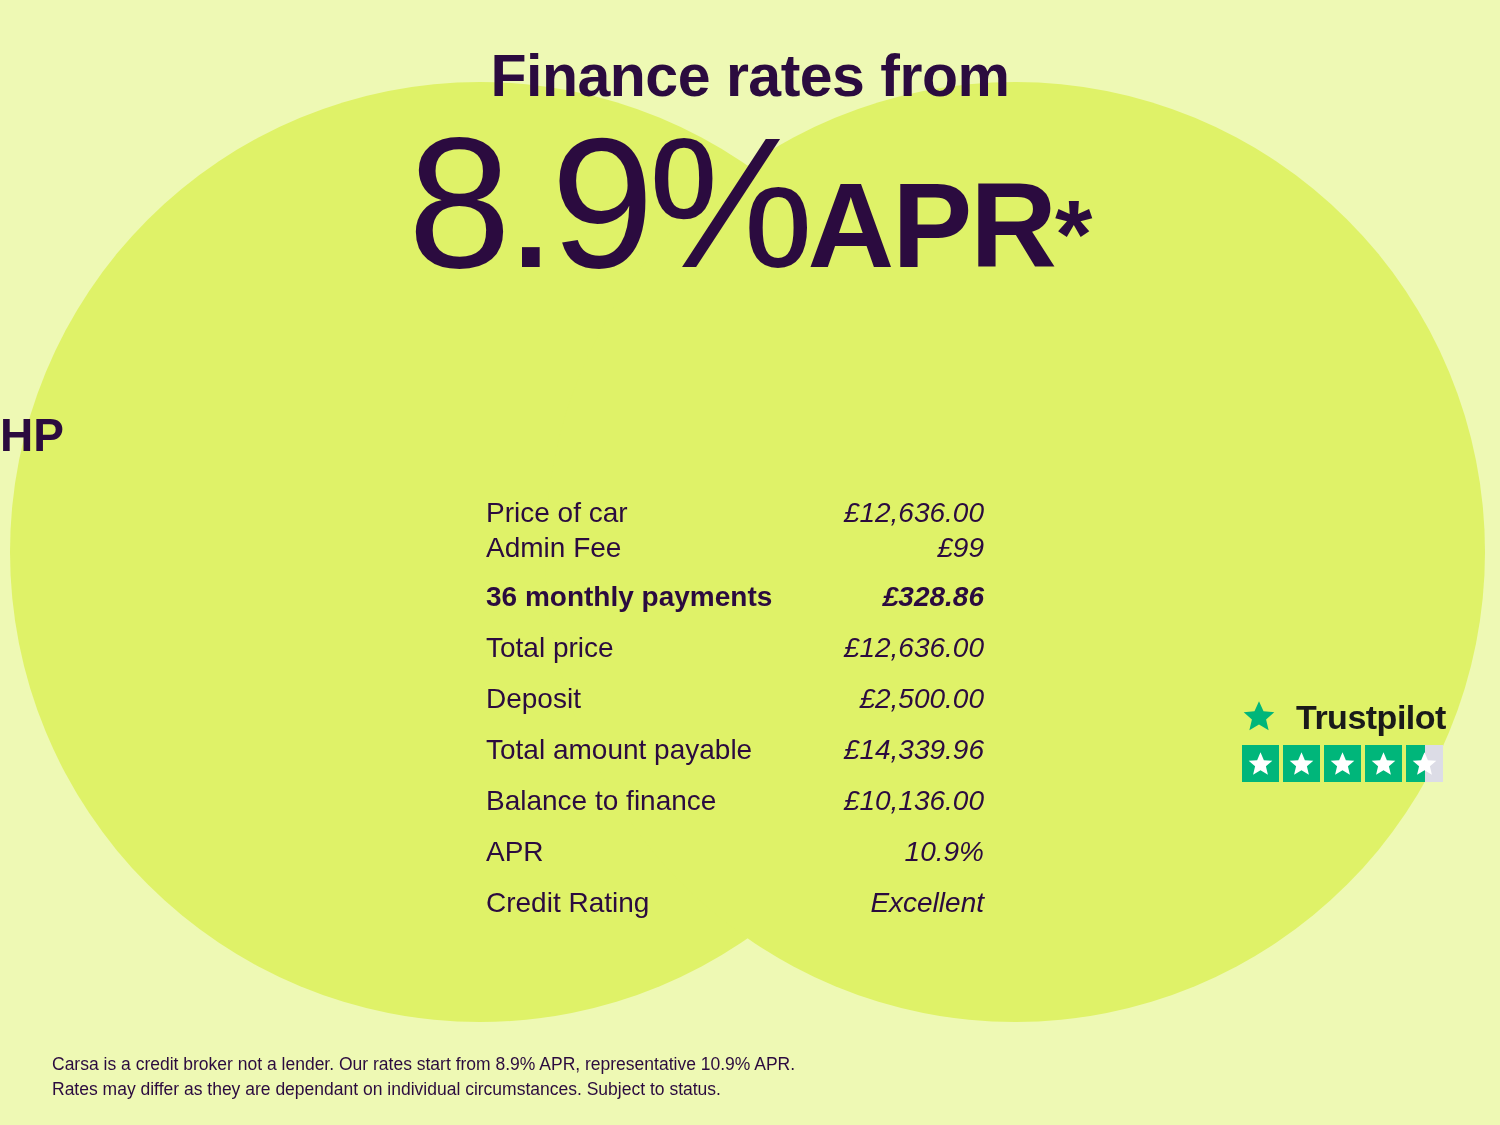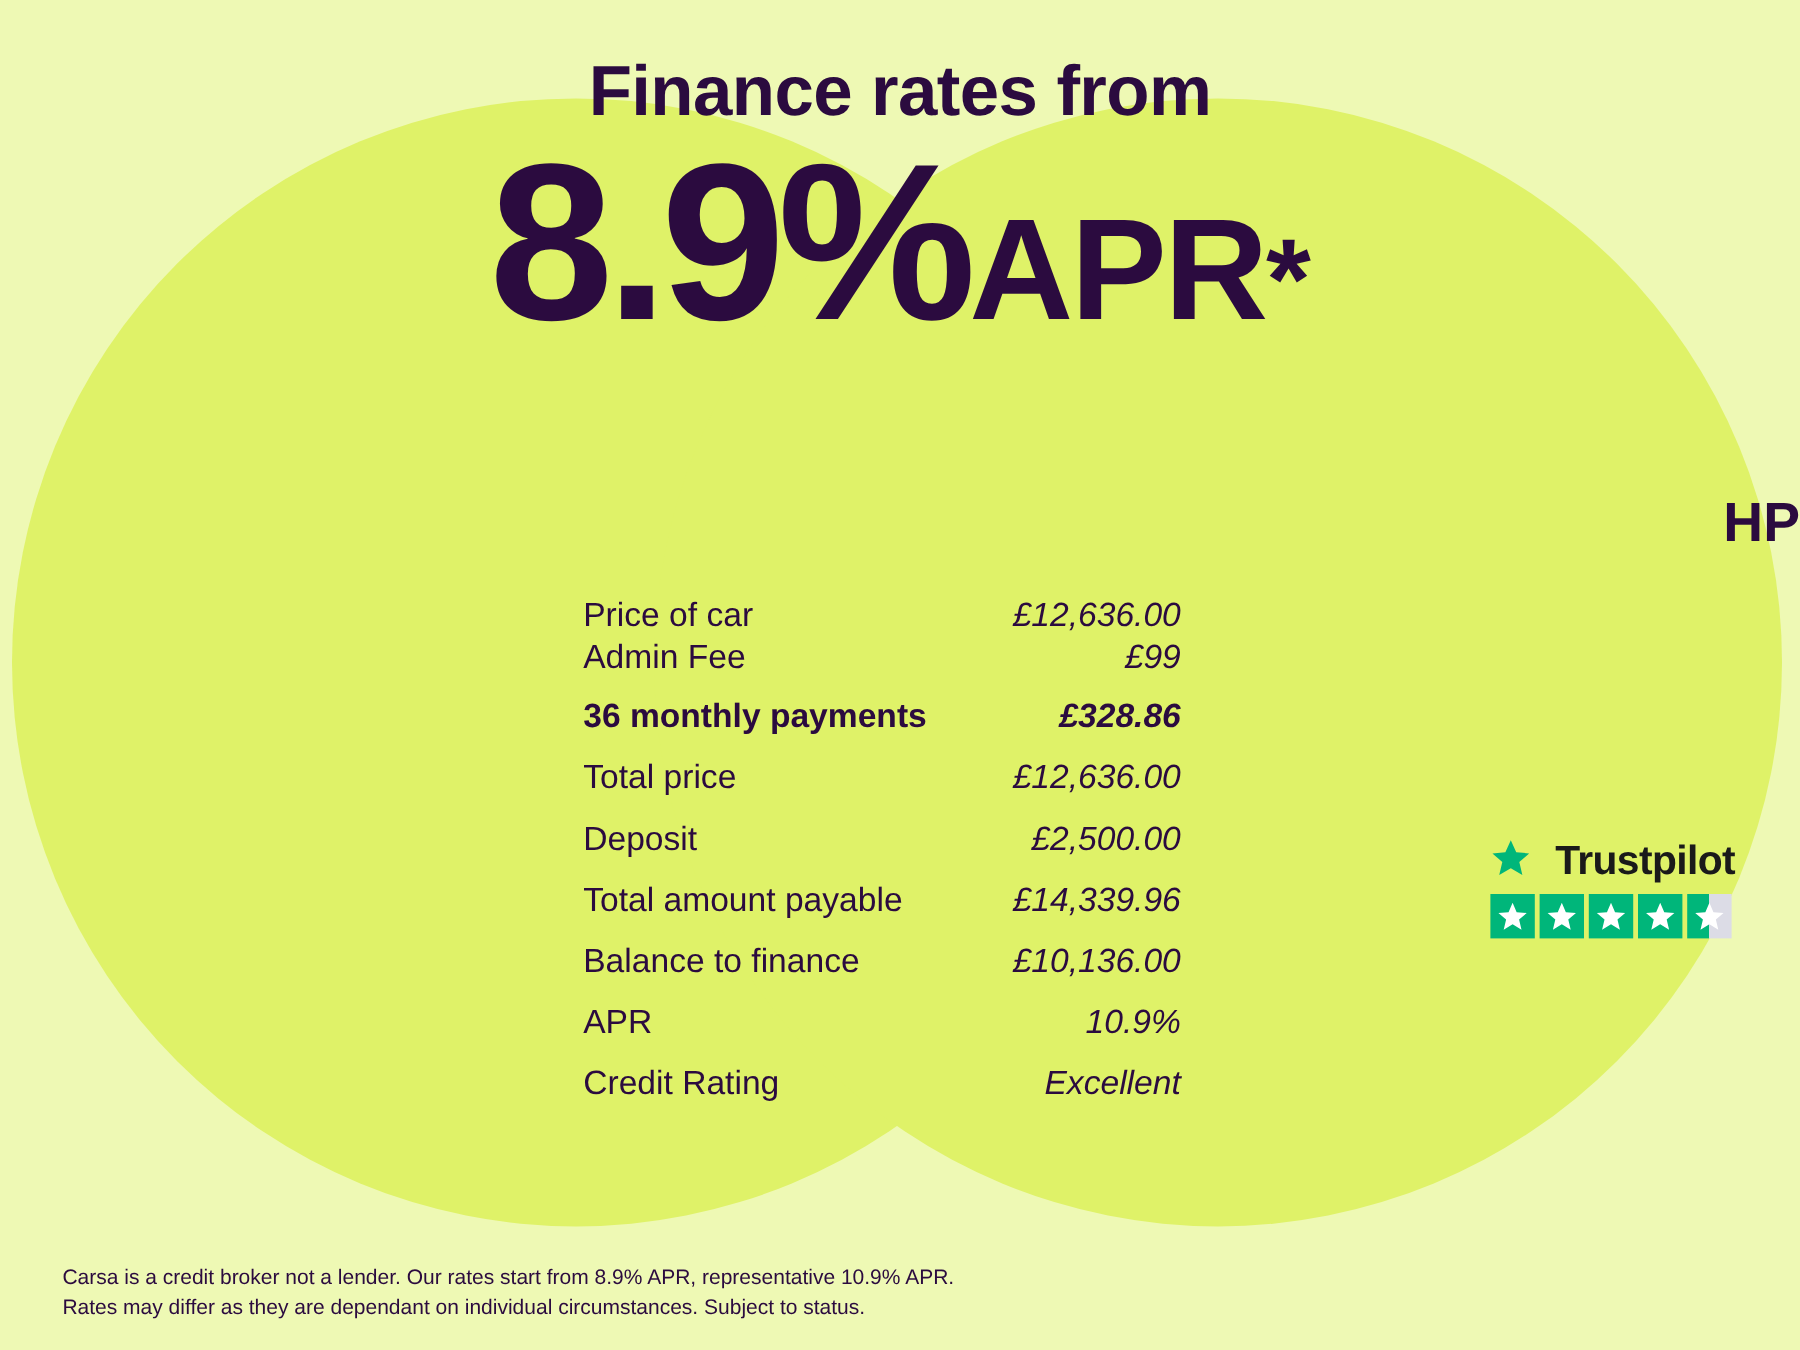--- a/index.html
+++ b/index.html
@@ -62,21 +62,21 @@
     position: absolute;
     top: 110px;
     left: 0;
     width: 1500px;
     text-align: center;
     color: #2b0b3f;
     white-space: nowrap;
   }
   .apr-big {
     font-size: 186px;
-    font-weight: bold;
+    font-weight: normal;
     letter-spacing: -6px;
     line-height: 1;
     vertical-align: baseline;
   }
   .apr-word {
     font-size: 120px;
     font-weight: bold;
     letter-spacing: -2px;
     line-height: 1;
     vertical-align: baseline;
@@ -86,21 +86,21 @@
     font-weight: bold;
     line-height: 1;
     vertical-align: baseline;
   }
 
   .plan-title {
     position: absolute;
     top: 408px;
     left: 0;
     width: 1500px;
-    text-align: right;
+    text-align: left;
     font-size: 46px;
     font-weight: 600;
     color: #2b0b3f;
   }
 
   .table {
     position: absolute;
     top: 495px;
     left: 486px;
     width: 498px;

